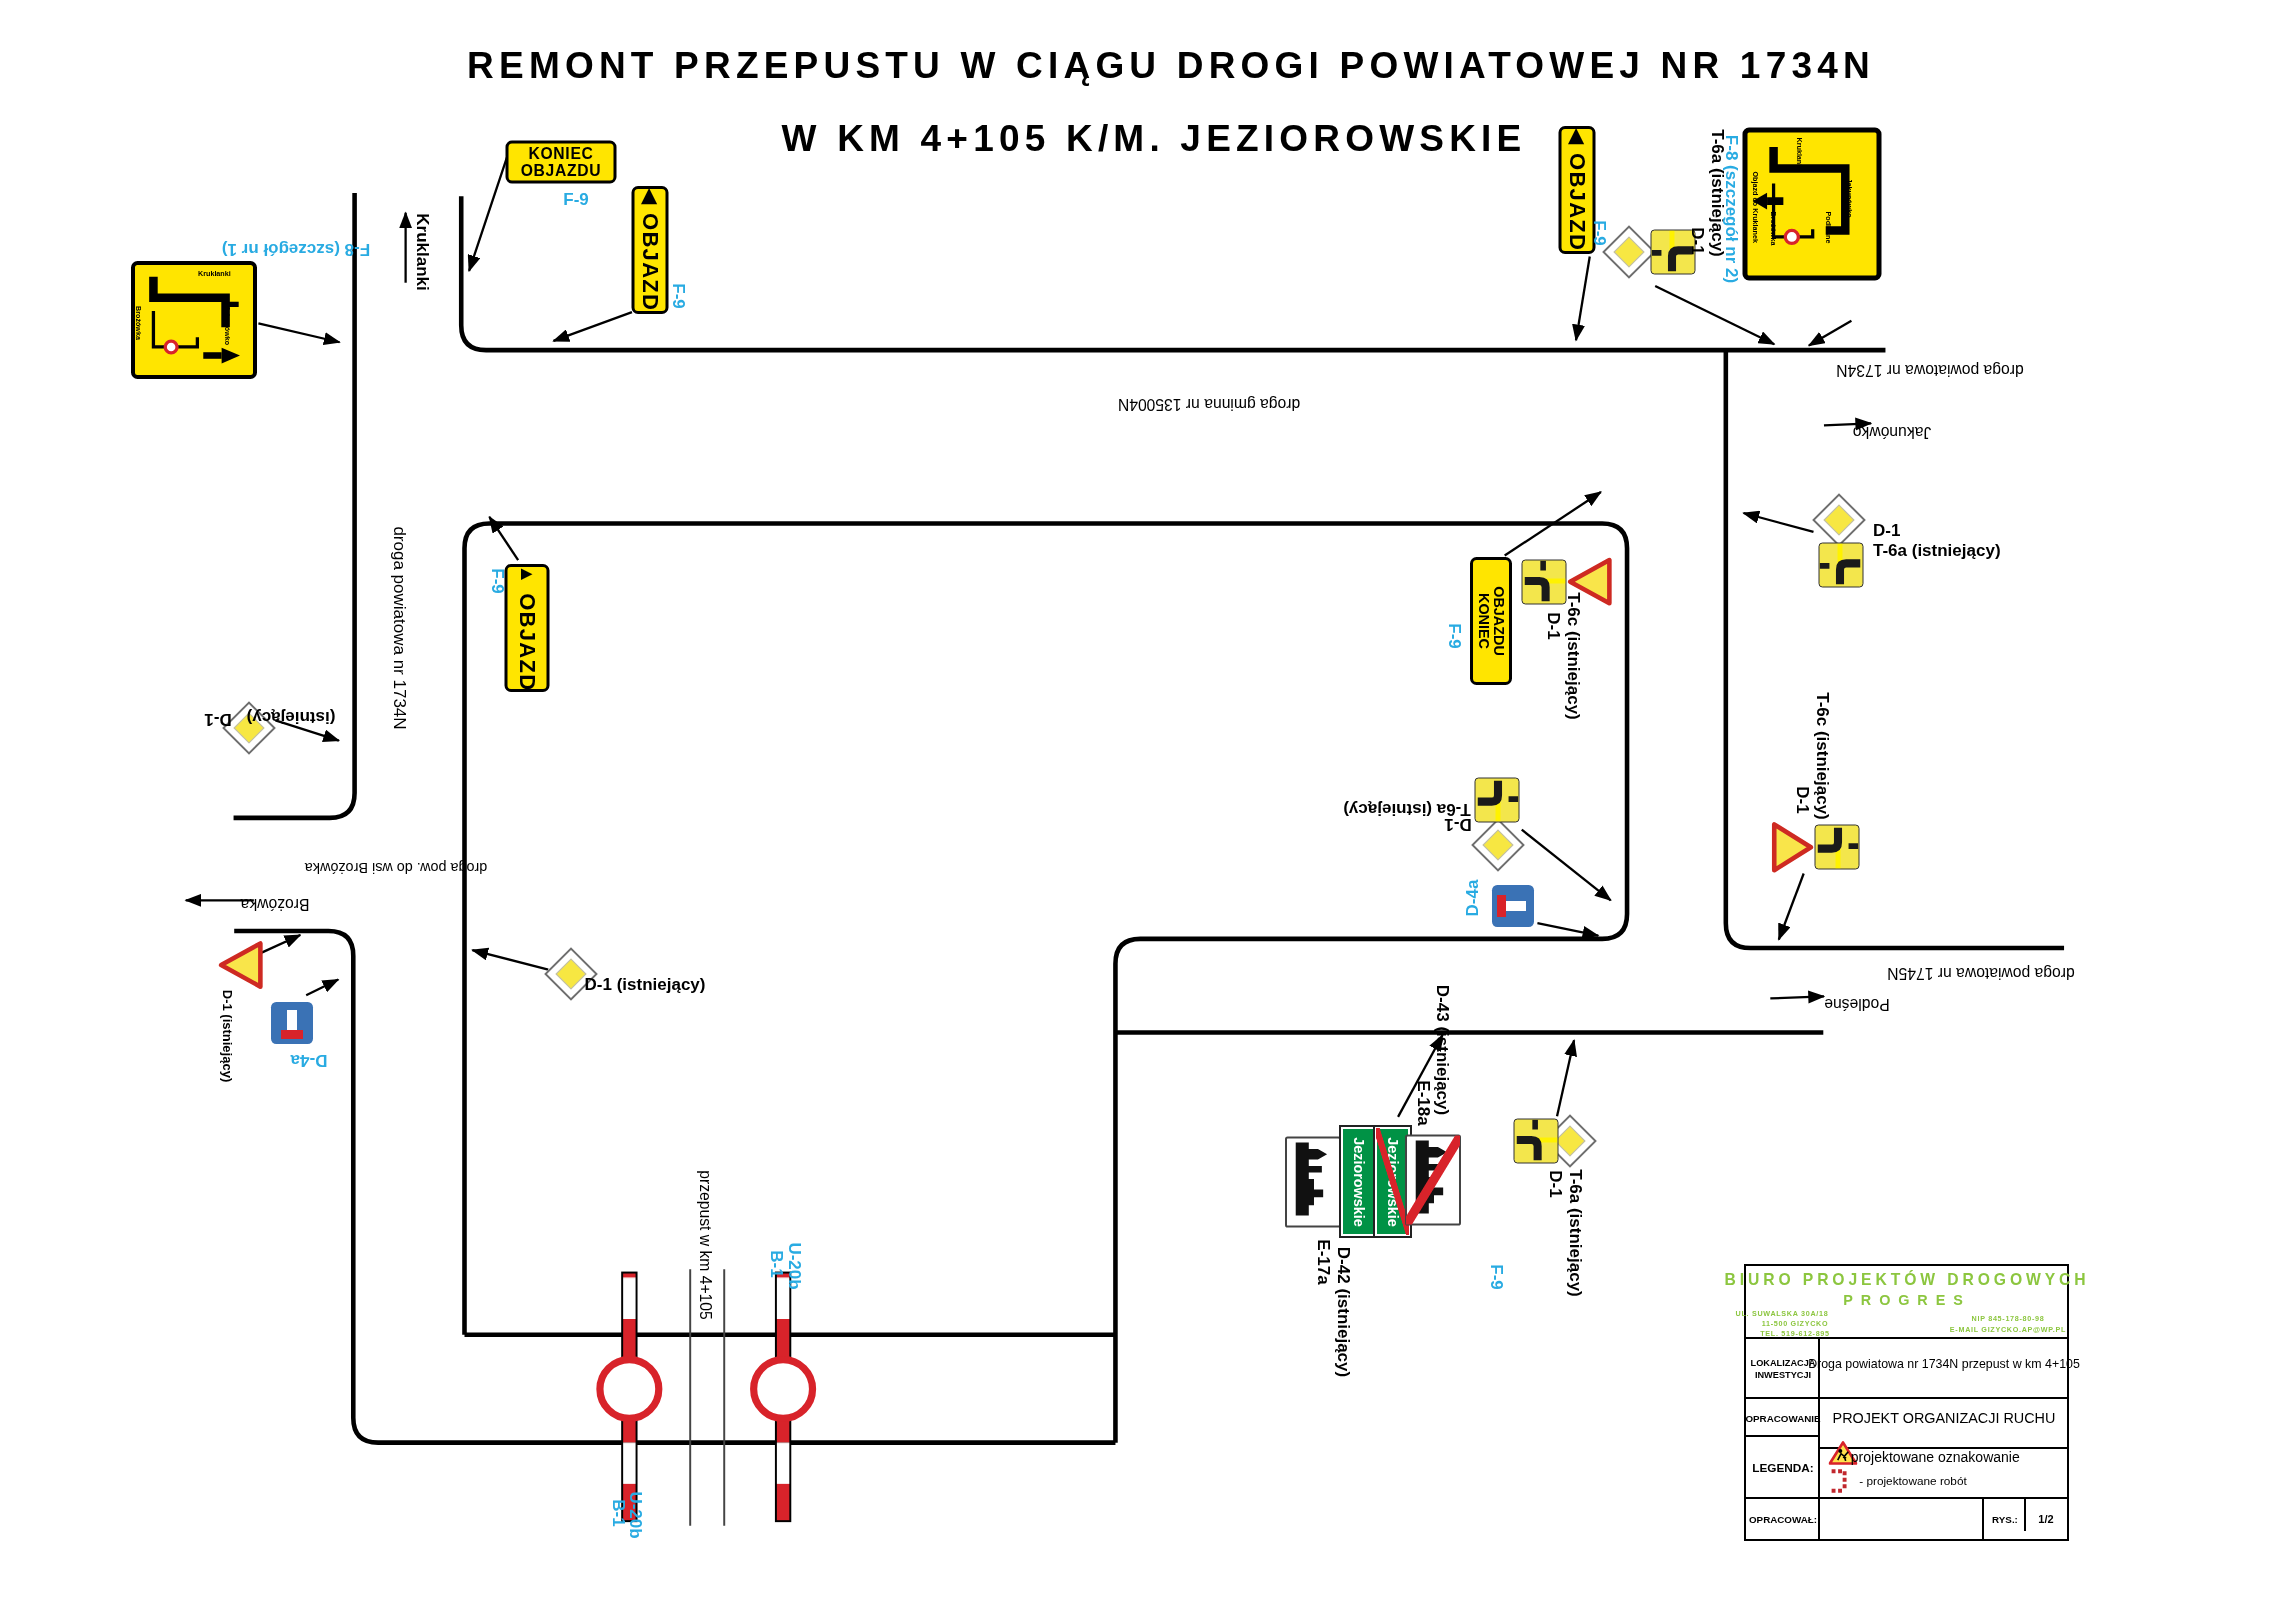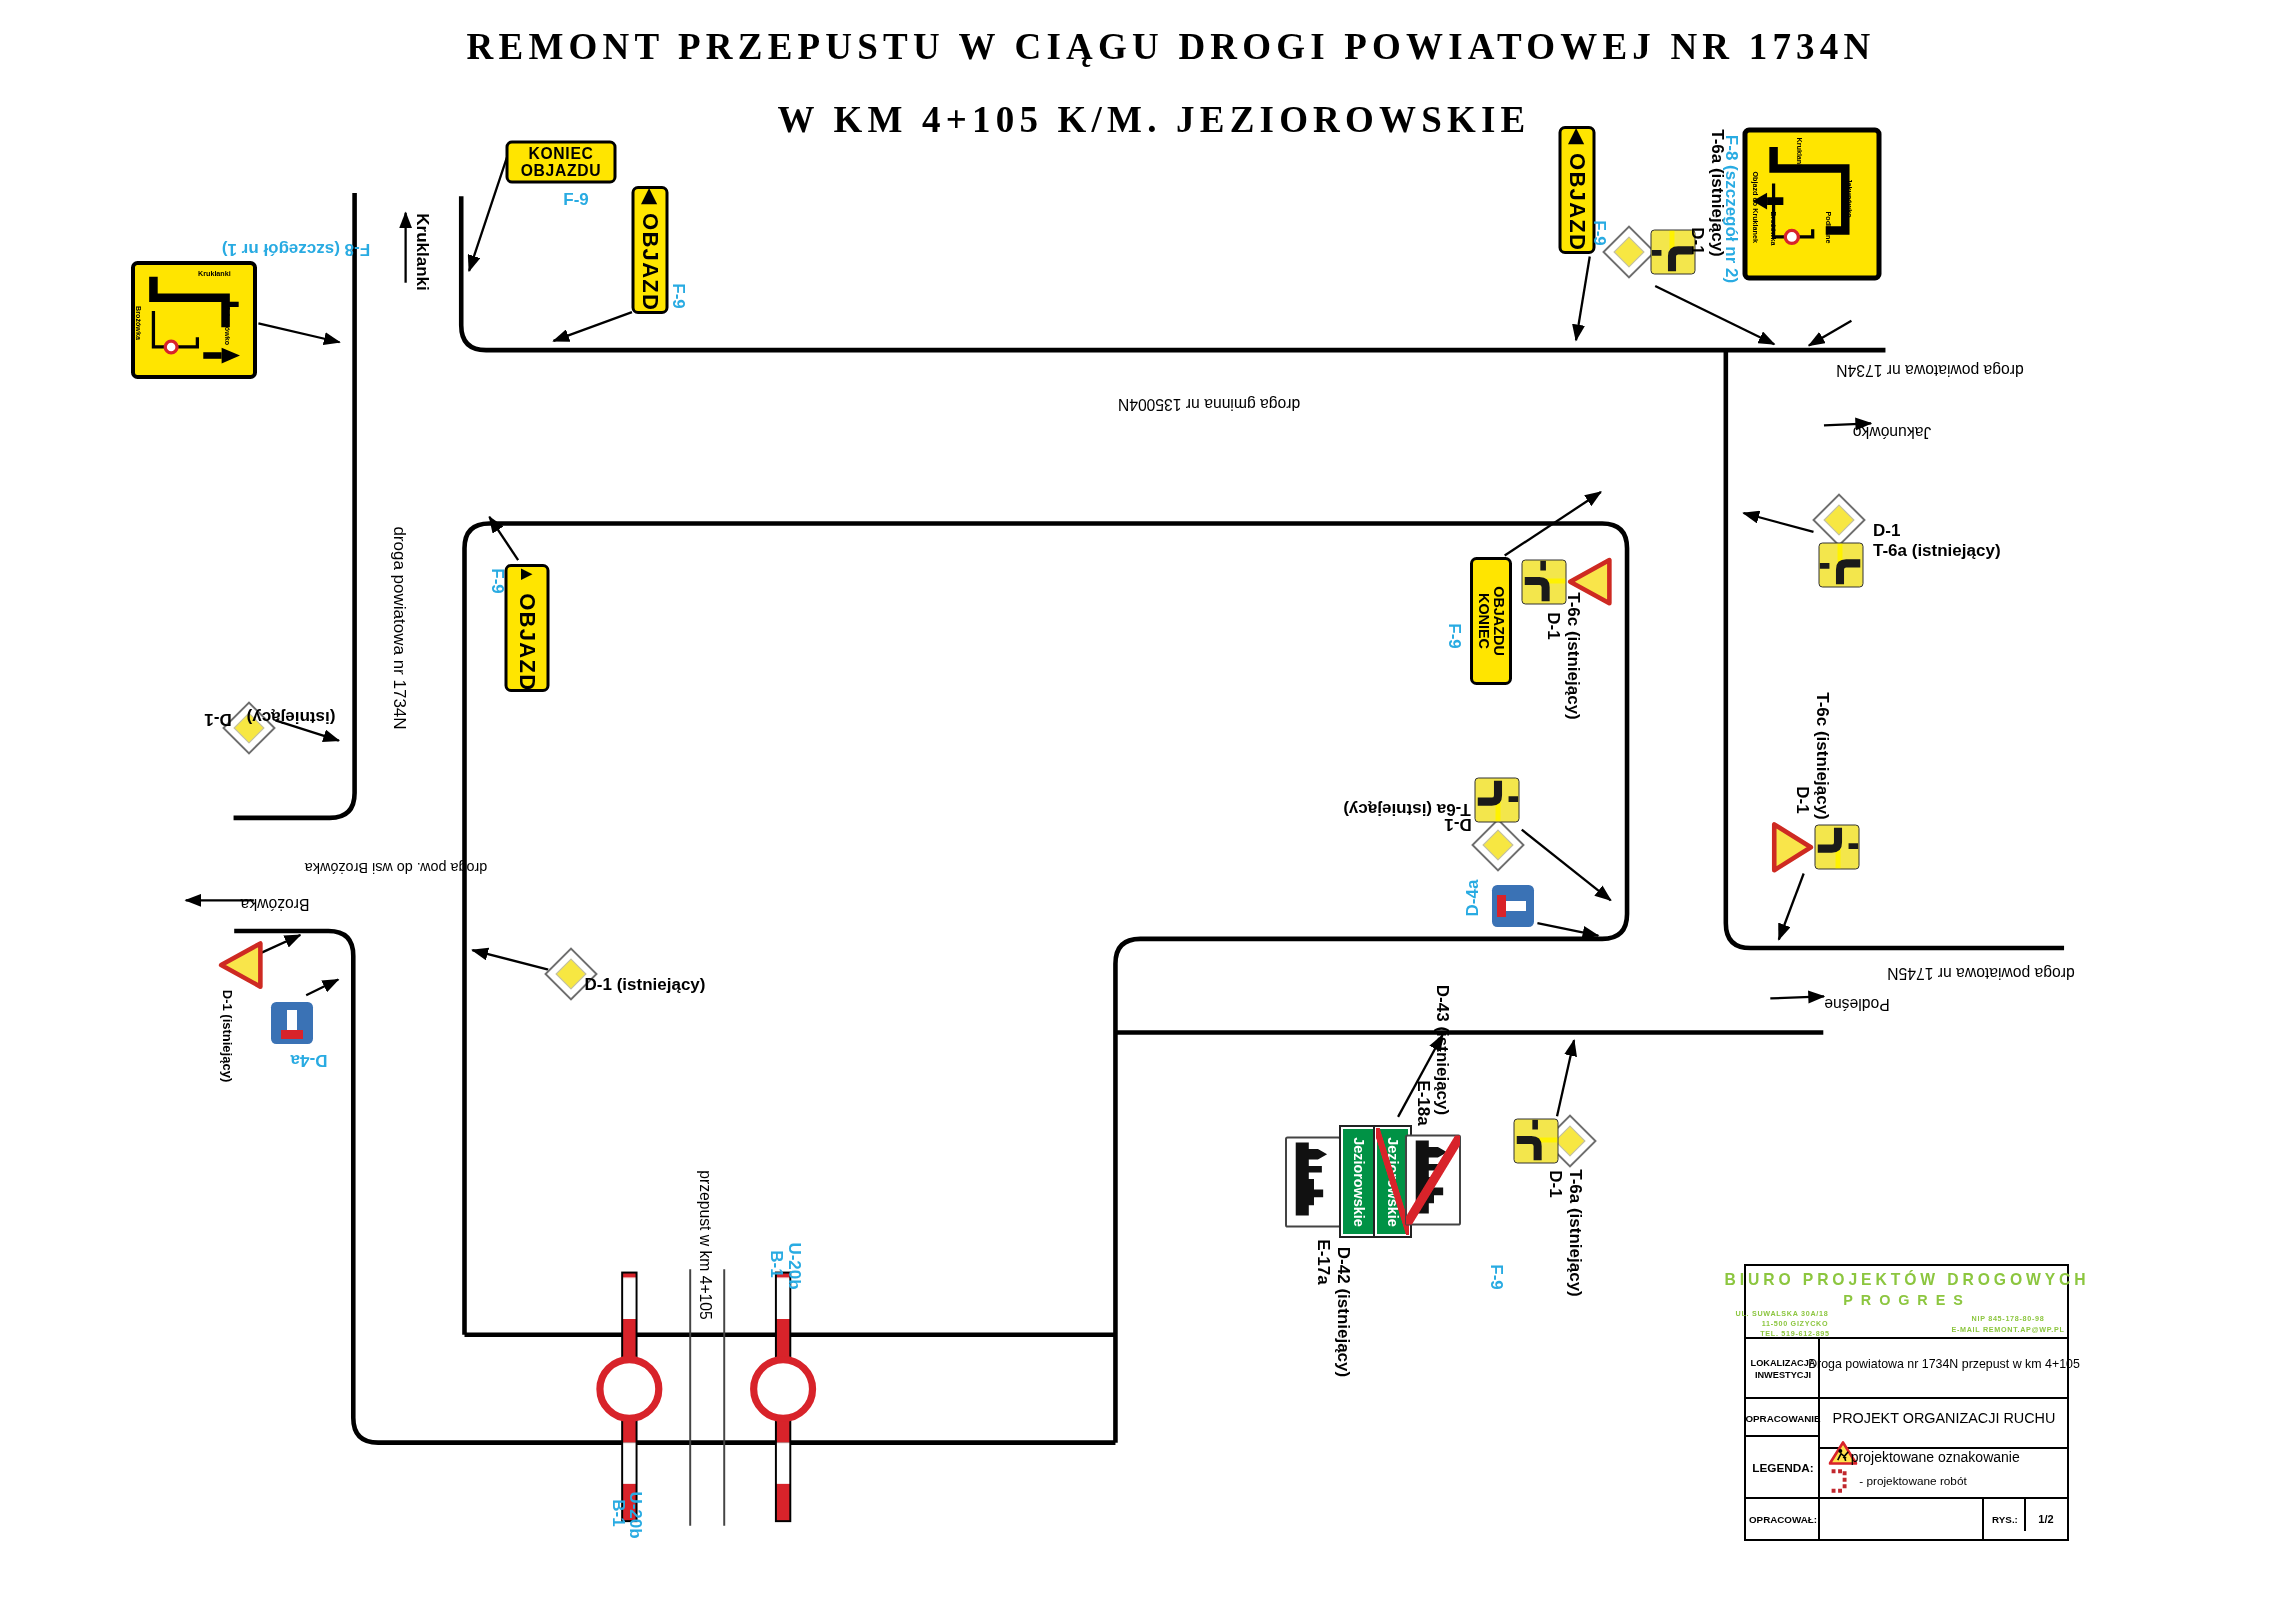--- a/index.html
+++ b/index.html
@@ -1,21 +1,21 @@
 <!DOCTYPE html>
 <html style="font-size:10.5px"><head>
 <meta charset="utf-8">
 <style>
   html,body{margin:0;padding:0;background:#fff;}
   #canvas{position:relative;width:2295px;height:1622px;background:#fff;overflow:hidden;
           font-family:"Liberation Sans",sans-serif;color:#000;}
   svg.layer{position:absolute;left:0;top:0;}
   
   .e{position:absolute;transform:translate(-50%,-50%) rotate(var(--r,0deg));white-space:nowrap;}
-  .ttl{font-family:Liberation Serif, serif;font-weight:bold;font-size:37px;letter-spacing:5.2px;}
+  .ttl{font-family:Liberation Sans, sans-serif;font-weight:bold;font-size:37px;letter-spacing:5.2px;margin-top:20px;}
   .lbl{font-size:17px;}
   .b{font-weight:bold;}
   .cy{color:#29ABE2;font-weight:bold;}
   .sign{background:#FFE500;border:3.3px solid #000;border-radius:6.5px;display:flex;
         align-items:center;justify-content:center;color:#000;font-weight:bold;box-sizing:border-box;}
   .obj{gap:7.9px;font-size:22px;letter-spacing:1.3px;}
   .obj .ar{font-size:19.6px;}
   .kon{flex-direction:column;line-height:1.08;font-size:15.7px;letter-spacing:0.7px;}
   .konv{flex-direction:column;line-height:1.05;font-size:14.4px;}
   .dia{width:34px;height:34px;background:#fff;border:2px solid #6e6e6e;}
@@ -319,21 +319,21 @@
 
   <div id="tblock">
 
     <div class="cell bordB" style="left:0;top:0;width:321px;height:73px;">
       <div class="e grn hdr1" style="left:161px;top:14.4px;">BIURO PROJEKTÓW DROGOWYCH</div>
       <div class="e grn hdr2" style="left:161px;top:34px;">PROGRES</div>
       <div class="e grn adr" style="left:36px;top:47px;">UL. SUWALSKA 30A/18</div>
       <div class="e grn adr" style="left:49px;top:57px;">11-500 GIZYCKO</div>
       <div class="e grn adr" style="left:49px;top:67px;">TEL. 519-612-895</div>
       <div class="e grn adr" style="left:262px;top:52px;">NIP 845-178-80-98</div>
-      <div class="e grn adr" style="left:262px;top:63px;">E-MAIL REMONT.AP@WP.PL</div>
+      <div class="e grn adr" style="left:262px;top:63px;">E-MAIL GIZYCKO.AP@WP.PL</div>
     </div>
 
     <div class="cell bordB bordR" style="left:0;top:73px;width:74px;height:60px;">
       <div class="e b" style="left:37px;top:24px;font-size:9.2px;">LOKALIZACJA</div>
       <div class="e b" style="left:37px;top:36px;font-size:9.2px;">INWESTYCJI</div>
     </div>
     <div class="cell bordB" style="left:74px;top:73px;width:247px;height:60px;">
       <div class="e" style="left:124px;top:25px;font-size:12.4px;">Droga powiatowa nr 1734N przepust w km 4+105</div>
     </div>
 

